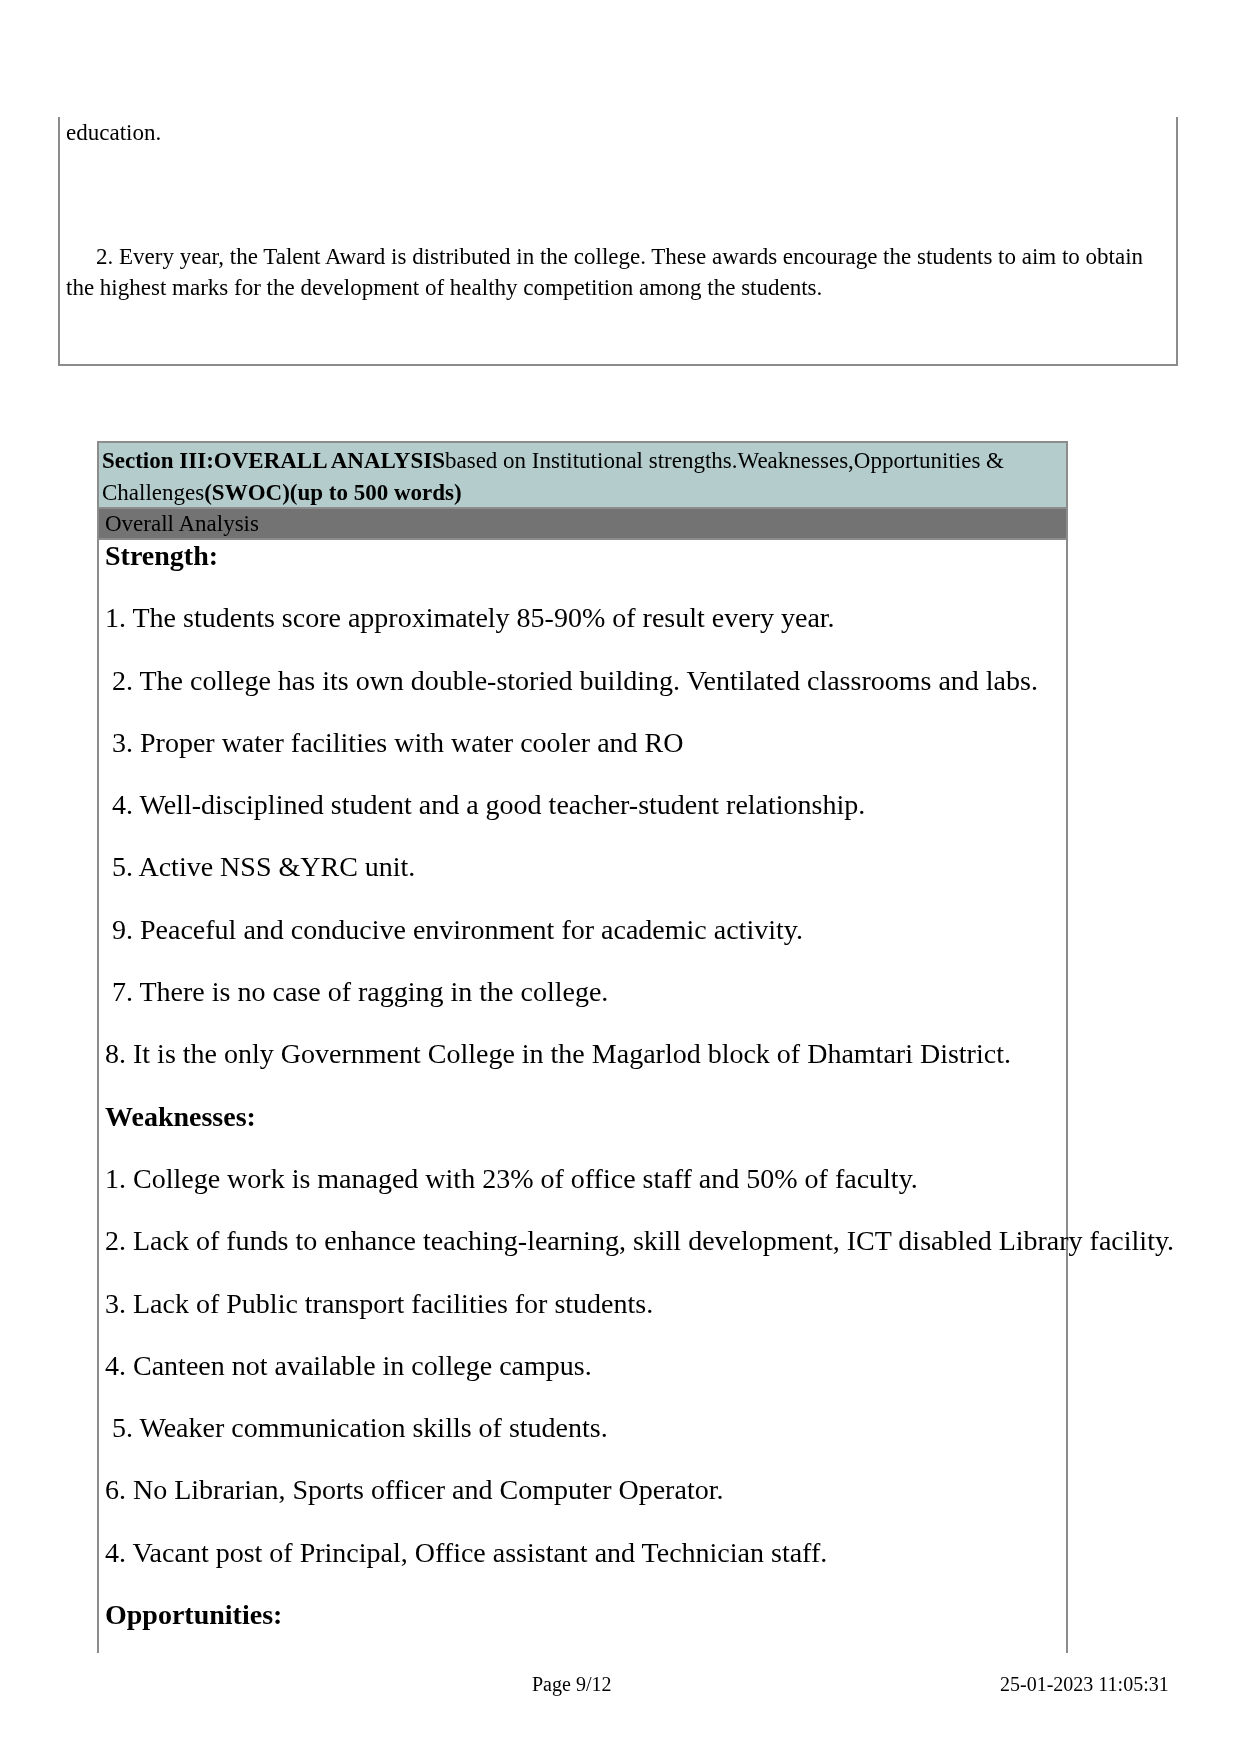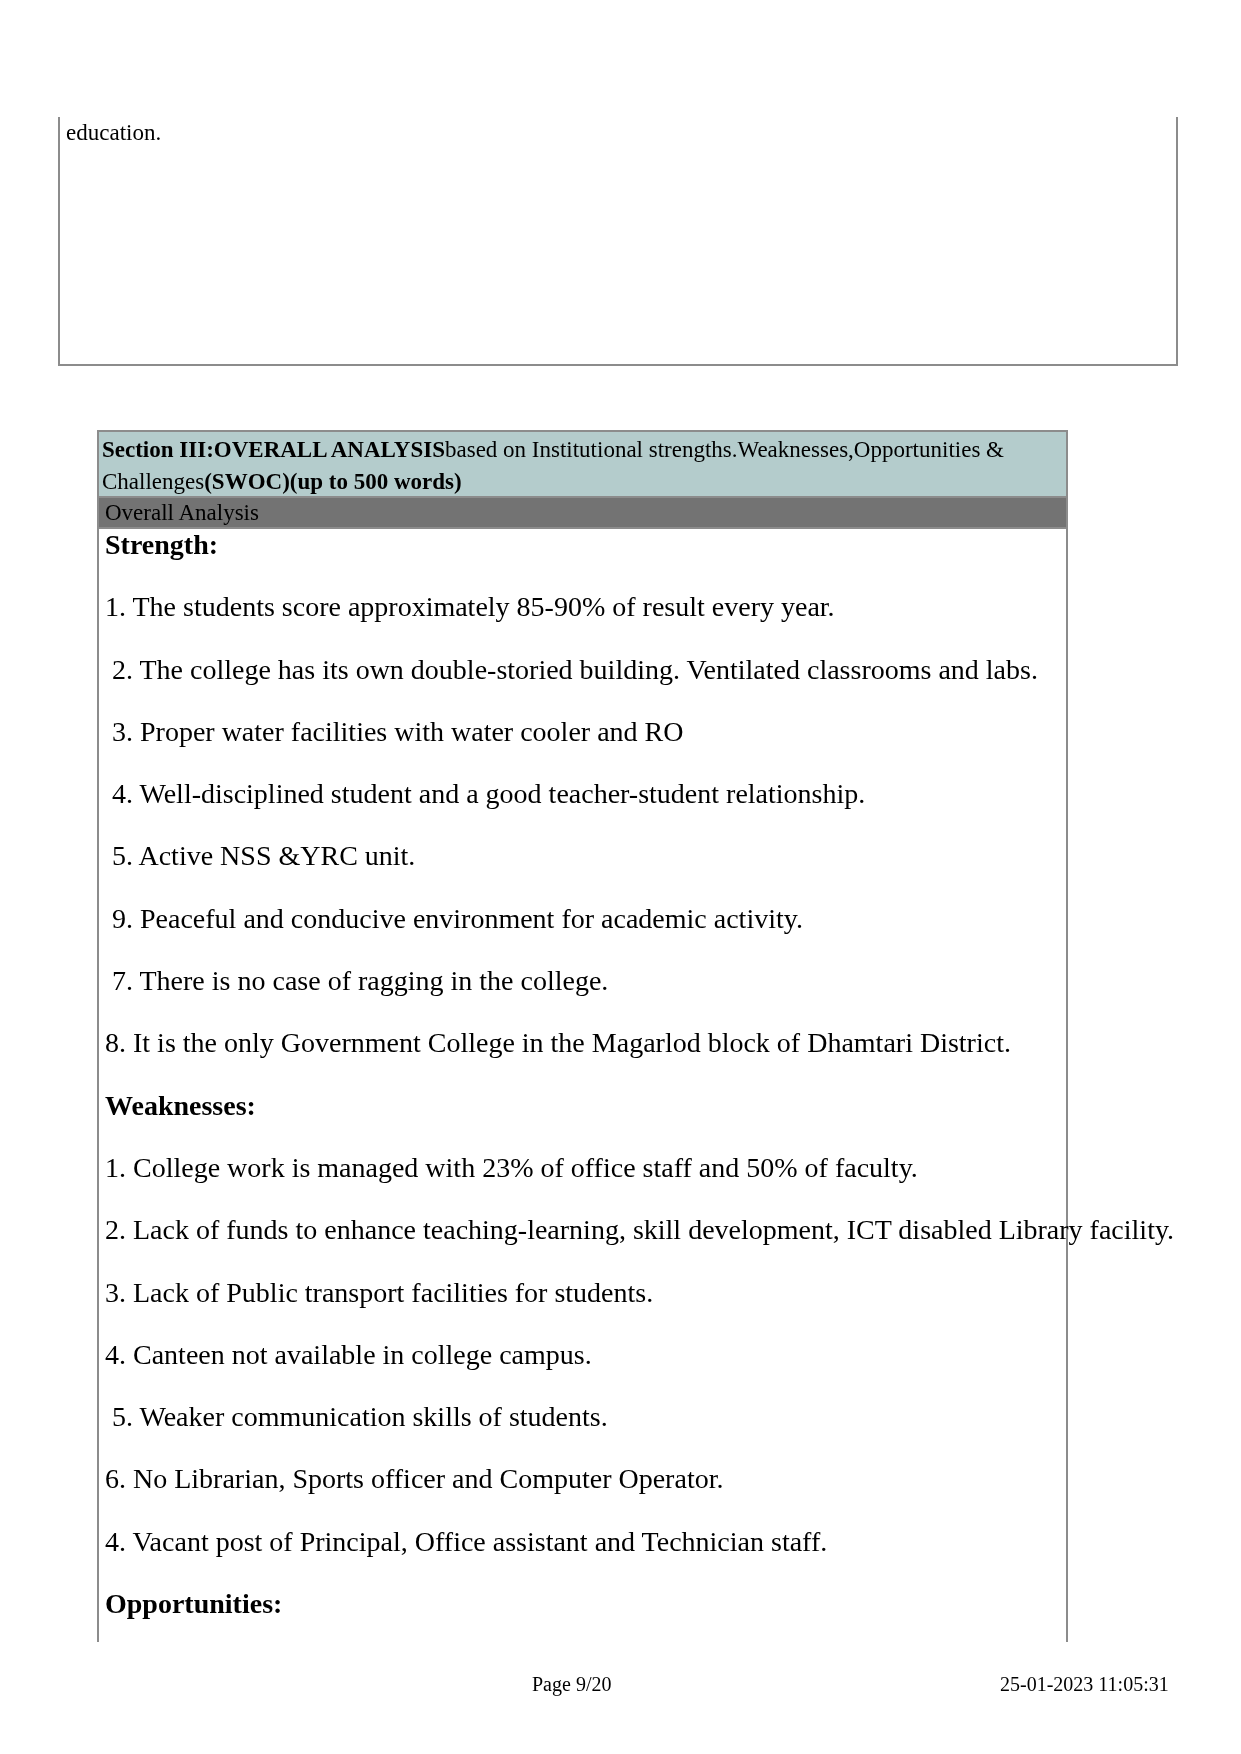--- a/index.html
+++ b/index.html
@@ -10,21 +10,21 @@
   }
   .prev-box {
     position: absolute; left: 58px; top: 117px; width: 1120px; height: 249px;
     border-left: 2px solid #8c8c8c; border-right: 2px solid #8c8c8c; border-bottom: 2px solid #8c8c8c;
     box-sizing: border-box;
     font-size: 23px; line-height: 31px;
   }
   .prev-box .p1 { position: absolute; left: 6px; top: 0px; white-space: nowrap; }
   .prev-box .p2 { position: absolute; left: 6px; top: 124px; right: 4px; text-indent: 30px; }
   .section {
-    position: absolute; left: 70px; top: 430px; width: 998px; height: 1212px;
+    position: absolute; left: 70px; top: 441px; width: 998px; height: 1212px;
     box-sizing: border-box;
     padding-left: 27px;
   }
   .sec-header {
     background: #b4cccc; border: 2px solid #8c8c8c; box-sizing: border-box;
     height: 68px; padding: 2px 4px 0 3px;
     font-size: 23px; line-height: 32px;
   }
   .sec-header b { font-weight: bold; }
   .sec-sub {
@@ -41,20 +41,21 @@
   .line.bold { font-weight: bold; }
   .footer { position: absolute; top: 1672px; font-size: 20px; line-height: 24px; white-space: nowrap; }
   .footer.page { left: 532px; }
   .footer.date { left: 1000px; font-family: Liberation Serif, serif; }
 </style>
 </head>
 <body>
 
 <div class="prev-box">
   <div class="p1">education.</div>
+  <div class="p2">2. Every year, the Talent Award is distributed in the college. These awards encourage the students to aim to obtain the highest marks for the development of healthy competition among the students.</div>
 </div>
 
 <div class="section">
   <div class="sec-header"><b>Section III:OVERALL ANALYSIS</b><span>based on Institutional strengths.Weaknesses,Opportunities &amp; Challenges</span><b>(SWOC)(up to 500 words)</b></div>
   <div class="sec-sub">Overall Analysis</div>
   <div class="sec-body">
     <div class="line bold">Strength:</div>
     <div class="line" style="white-space:pre">1. The students score approximately 85-90% of result every year.</div>
     <div class="line" style="white-space:pre"> 2. The college has its own double-storied building. Ventilated classrooms and labs.</div>
     <div class="line" style="white-space:pre"> 3. Proper water facilities with water cooler and RO</div>
@@ -68,14 +69,14 @@
     <div class="line" style="white-space:pre">2. Lack of funds to enhance teaching-learning, skill development, ICT disabled Library facility.</div>
     <div class="line" style="white-space:pre">3. Lack of Public transport facilities for students.</div>
     <div class="line" style="white-space:pre">4. Canteen not available in college campus.</div>
     <div class="line" style="white-space:pre"> 5. Weaker communication skills of students.</div>
     <div class="line" style="white-space:pre">6. No Librarian, Sports officer and Computer Operator.</div>
     <div class="line" style="white-space:pre">4. Vacant post of Principal, Office assistant and Technician staff.</div>
     <div class="line bold">Opportunities:</div>
   </div>
 </div>
 
-<div class="footer page">Page 9/20</div>
+<div class="footer page">Page 9/12</div>
 <div class="footer date">25-01-2023 11:05:31</div>
 
 </body></html>

